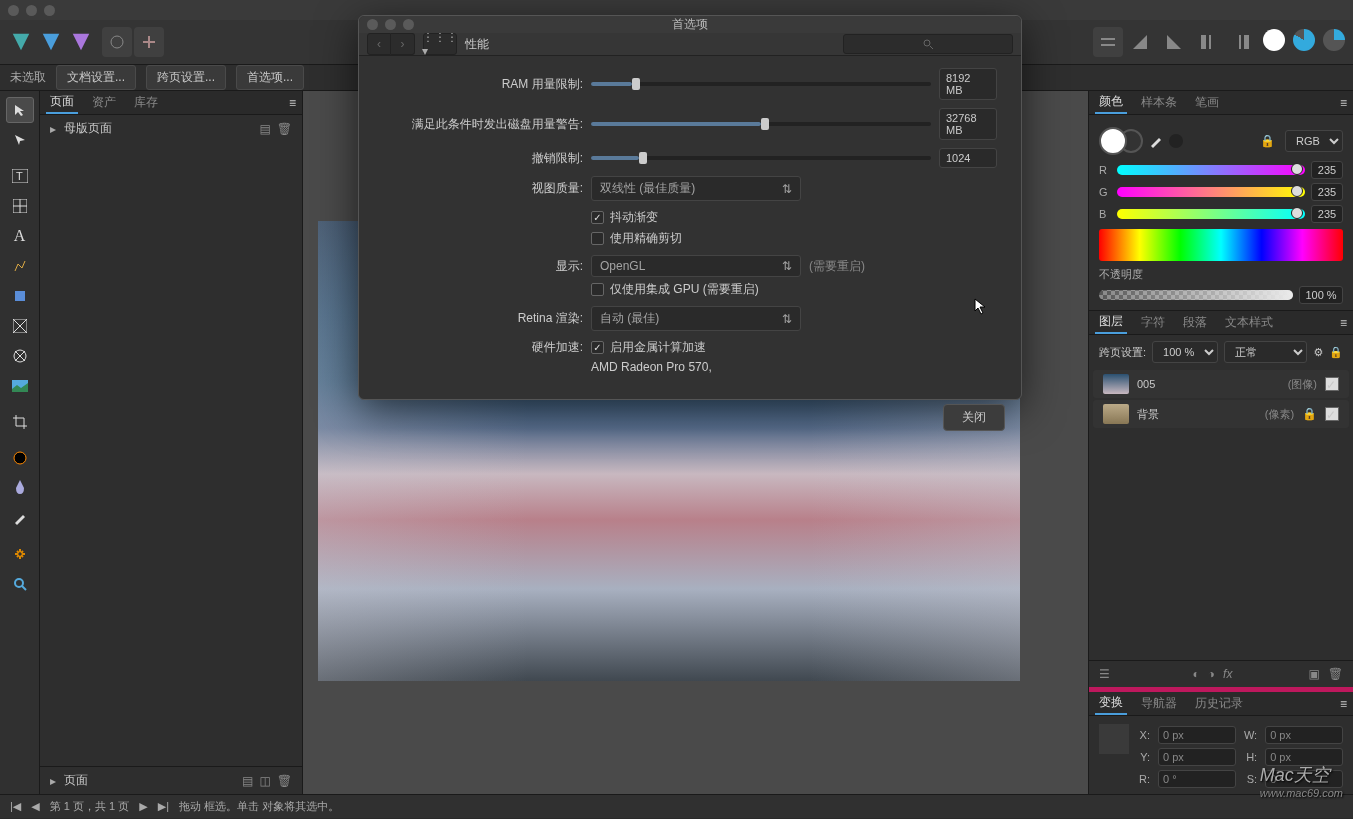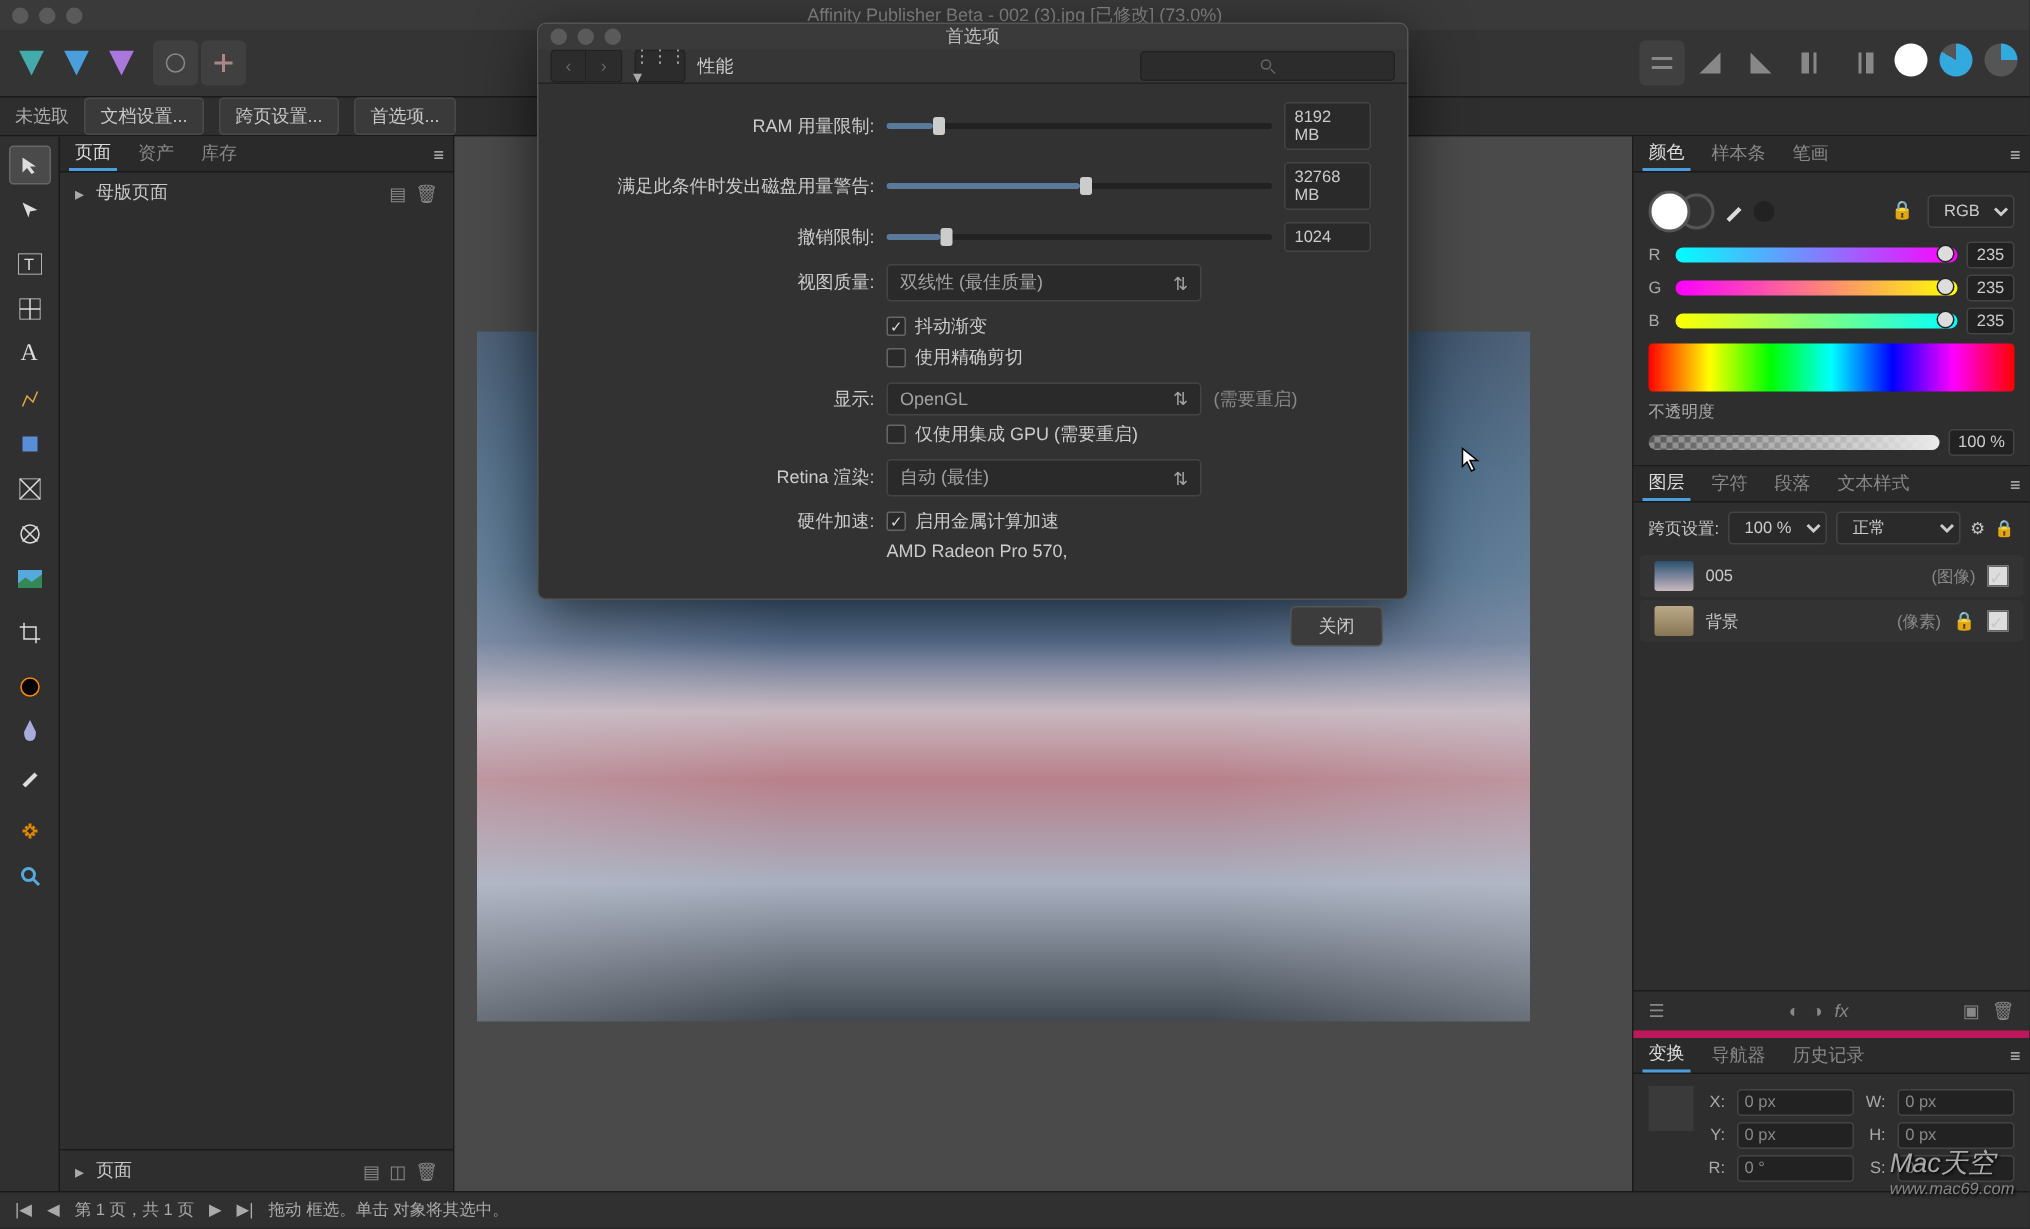--- a/index.html
+++ b/index.html
@@ -78,21 +78,21 @@
 .transform-panel { border-top: 5px solid #be185d; padding: 6px 10px; }
 .tf-grid { display: grid; grid-template-columns: auto 1fr auto 1fr; gap: 4px 8px; font-size: 11px; margin-top: 6px; align-items: center; }
 .tf-lbl { color: #aaa; text-align: right; }
 .tf-val { background: #222; border: 1px solid #444; padding: 2px 4px; border-radius: 3px; color: #888; }
 .tf-thumb { width: 30px; height: 30px; background: #3a3a3a; margin: 4px 0; }
 
 
 .statusbar { height: 24px; background: #303030; border-top: 1px solid #1a1a1a; display: flex; align-items: center; padding: 0 10px; gap: 10px; font-size: 11px; color: #aaa; }
 
 
-.dialog { position: absolute; left: 358px; top: 15px; width: 581px; height: 385px; background: #323232; border: 1px solid #555; border-radius: 6px; box-shadow: 0 10px 40px rgba(0,0,0,0.6); display: flex; flex-direction: column; }
+.dialog { position: absolute; left: 358px; top: 15px; width: 664px; height: 385px; background: #323232; border: 1px solid #555; border-radius: 6px; box-shadow: 0 10px 40px rgba(0,0,0,0.6); display: flex; flex-direction: column; }
 .dlg-titlebar { height: 22px; display: flex; align-items: center; justify-content: center; position: relative; background: #3a3a3a; border-radius: 6px 6px 0 0; }
 .dlg-traffic { position: absolute; left: 8px; display: flex; gap: 7px; }
 .dlg-tl { width: 11px; height: 11px; border-radius: 50%; background: #5a5a5a; }
 .dlg-title { color: #bbb; font-size: 12px; }
 .dlg-toolbar { height: 36px; background: #363636; border-bottom: 1px solid #222; display: flex; align-items: center; padding: 0 8px; gap: 8px; }
 .dlg-nav { display: flex; }
 .dlg-navbtn { width: 24px; height: 22px; background: #2c2c2c; border: 1px solid #222; display: flex; align-items: center; justify-content: center; color: #666; }
 .dlg-navbtn:first-child { border-radius: 3px 0 0 3px; }
 .dlg-navbtn:last-child { border-radius: 0 3px 3px 0; border-left: none; }
 .dlg-grid { width: 34px; height: 22px; background: #2c2c2c; border: 1px solid #222; border-radius: 3px; display: flex; align-items: center; justify-content: center; color: #aaa; }
@@ -121,21 +121,20 @@
 </style>
 </head>
 <body>
 
 <div class="titlebar">
   <div class="traffic-lights">
     <div class="traffic-light tl-red"></div>
     <div class="traffic-light tl-yellow"></div>
     <div class="traffic-light tl-green"></div>
   </div>
-  <span class="title-text">Affinity Publisher Beta - 002 (3).jpg [已修改] (73.0%)</span>
 </div>
 
 <div class="toolbar">
   <div class="toolbar-icon">
       <svg class="app-ico" viewBox="0 0 24 24">
         <path fill="#4aa" d="M3 3 L21 3 L12 21 Z"></path>
       </svg>
     </div>
   <div class="toolbar-icon">
       <svg class="app-ico" viewBox="0 0 24 24">

